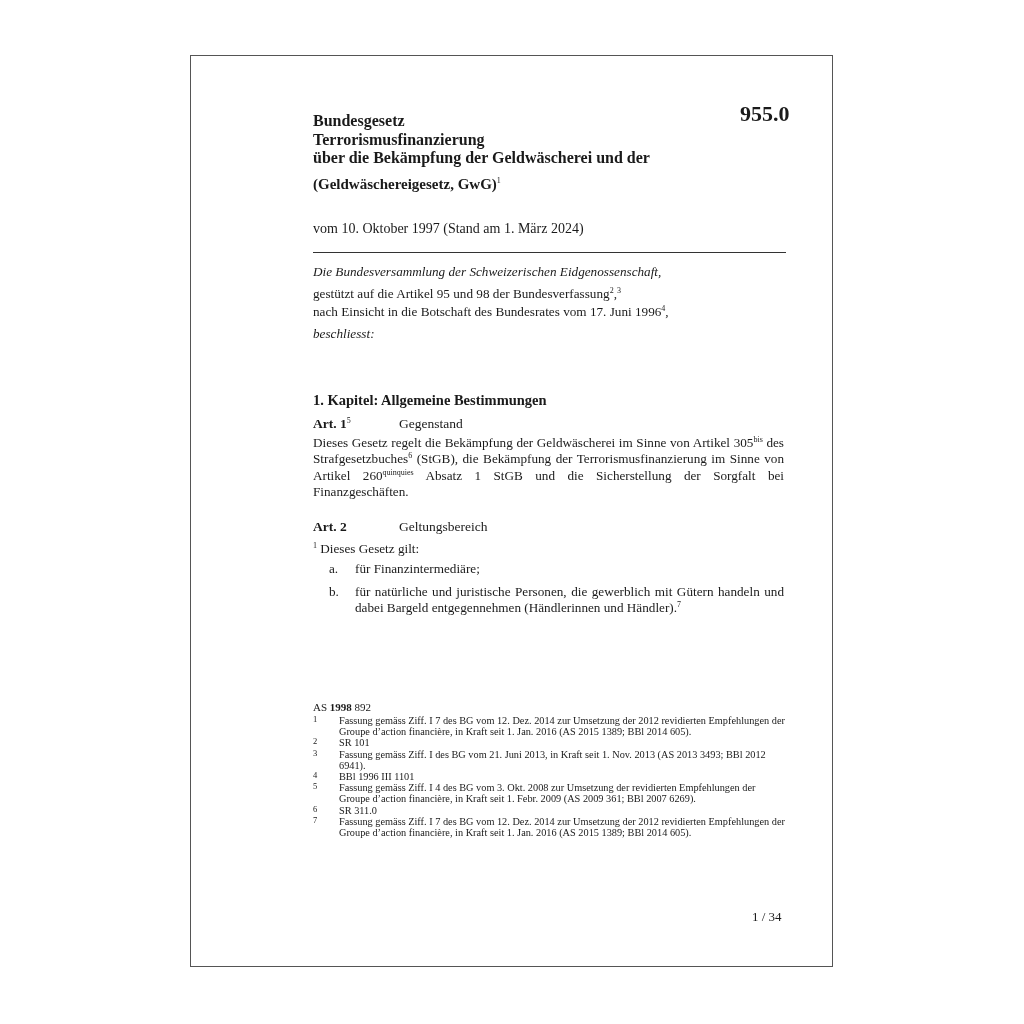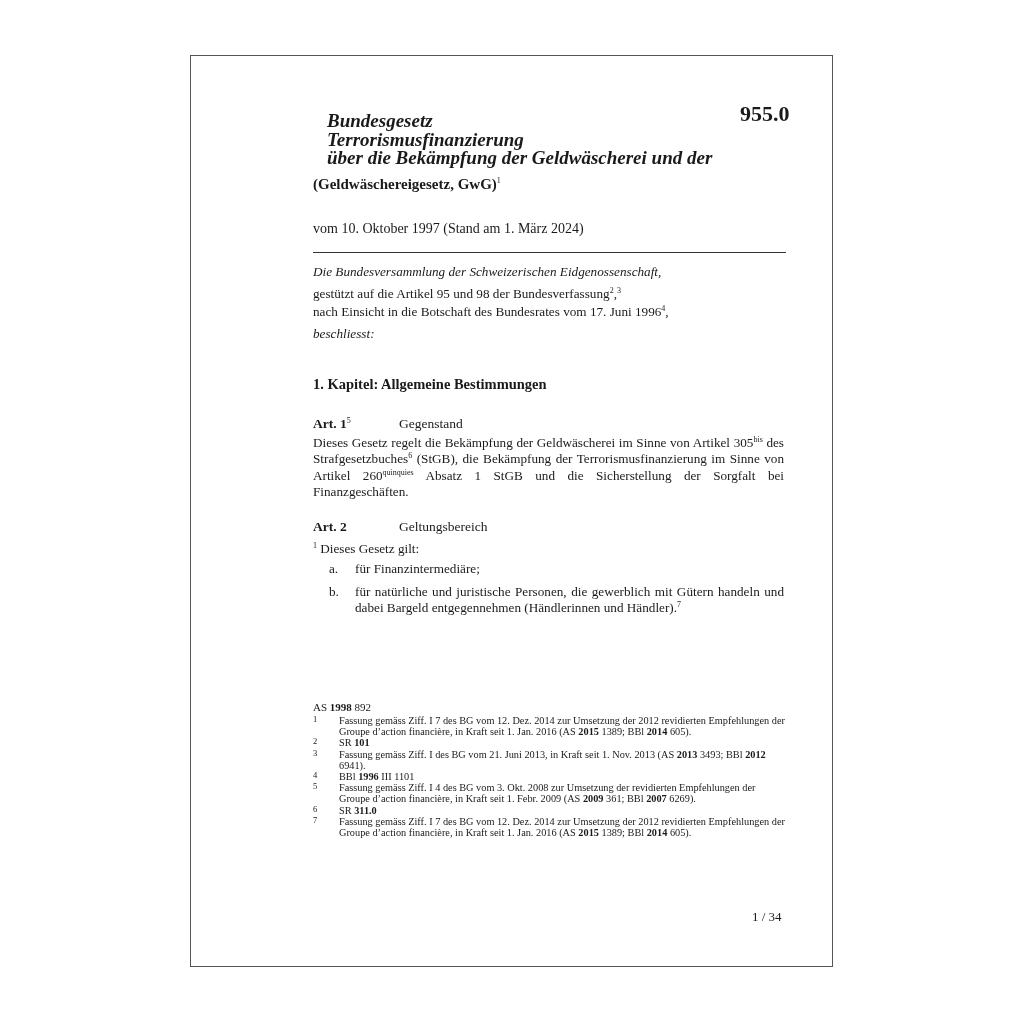--- a/index.html
+++ b/index.html
@@ -6,42 +6,42 @@
     body {
       width: 1024px; height: 1024px; background: #ffffff; position: relative; overflow: hidden;
       font-family: "Liberation Serif", "DejaVu Serif", serif; color: #1a1a1a;
     }
     .page {
       position: absolute; left: 190px; top: 55px; width: 643px; height: 912px;
       border: 1.5px solid #555; box-sizing: border-box; background: #fff;
     }
     .abs { position: absolute; }
     .sr-number { left: 549px; top: 45px; font-weight: bold; font-size: 22px; }
-    .title { left: 136px; top: 56px; font-weight: bold; font-size: 19px; line-height: 18.5px; font-style: italic; }
+    .title { left: 122px; top: 56px; font-weight: bold; font-size: 16px; line-height: 18.5px; }
     .title div { white-space: nowrap; }
     .subtitle { left: 122px; top: 120px; font-weight: bold; font-size: 15px; white-space: nowrap; }
     .sup { font-size: 8px; vertical-align: super; font-weight: normal; line-height: 0; }
     .date { left: 122px; top: 165px; font-size: 14px; white-space: nowrap; }
     .rule { left: 122px; top: 196px; width: 473px; height: 0; border-top: 1.5px solid #333; }
     .preamble { left: 122px; top: 207px; font-size: 13.2px; line-height: 18px; width: 473px; }
     .preamble .it { font-style: italic; }
     .preamble .line { white-space: nowrap; }
     .preamble .gap { margin-top: 4px; }
-    .chapter { left: 122px; top: 320px; font-weight: bold; font-size: 14.5px; white-space: nowrap; }
+    .chapter { left: 122px; top: 336px; font-weight: bold; font-size: 14.5px; white-space: nowrap; }
     .art { left: 122px; font-size: 13.5px; white-space: nowrap; }
     .art .num { font-weight: bold; display: inline-block; width: 86px; }
     .para { left: 122px; width: 471px; font-size: 13.2px; line-height: 16.4px; text-align: justify; }
     .item { left: 122px; width: 471px; font-size: 13.2px; line-height: 16.4px; }
     .item .lbl { position: absolute; left: 16px; }
     .item .txt { position: absolute; left: 42px; width: 429px; text-align: justify; }
     .fn-head { left: 122px; top: 645px; font-size: 11px; white-space: nowrap; }
     .footnotes { left: 122px; top: 659px; width: 473px; font-size: 10.3px; line-height: 11.2px; }
     .fn { position: relative; padding-left: 26px; }
     .fn .n { position: absolute; left: 0; top: -1px; font-size: 8.5px; }
-    .fn b { font-weight: bold; }
+    .fn b { font-weight: normal; }
     .page-num { left: 553px; top: 853px; font-size: 13px; white-space: nowrap; margin-left: 8px; }
   </style>
 </head>
 <body>
 
 <div class="page">
 
   <div class="abs sr-number">955.0</div>
 
   <div class="abs title">

